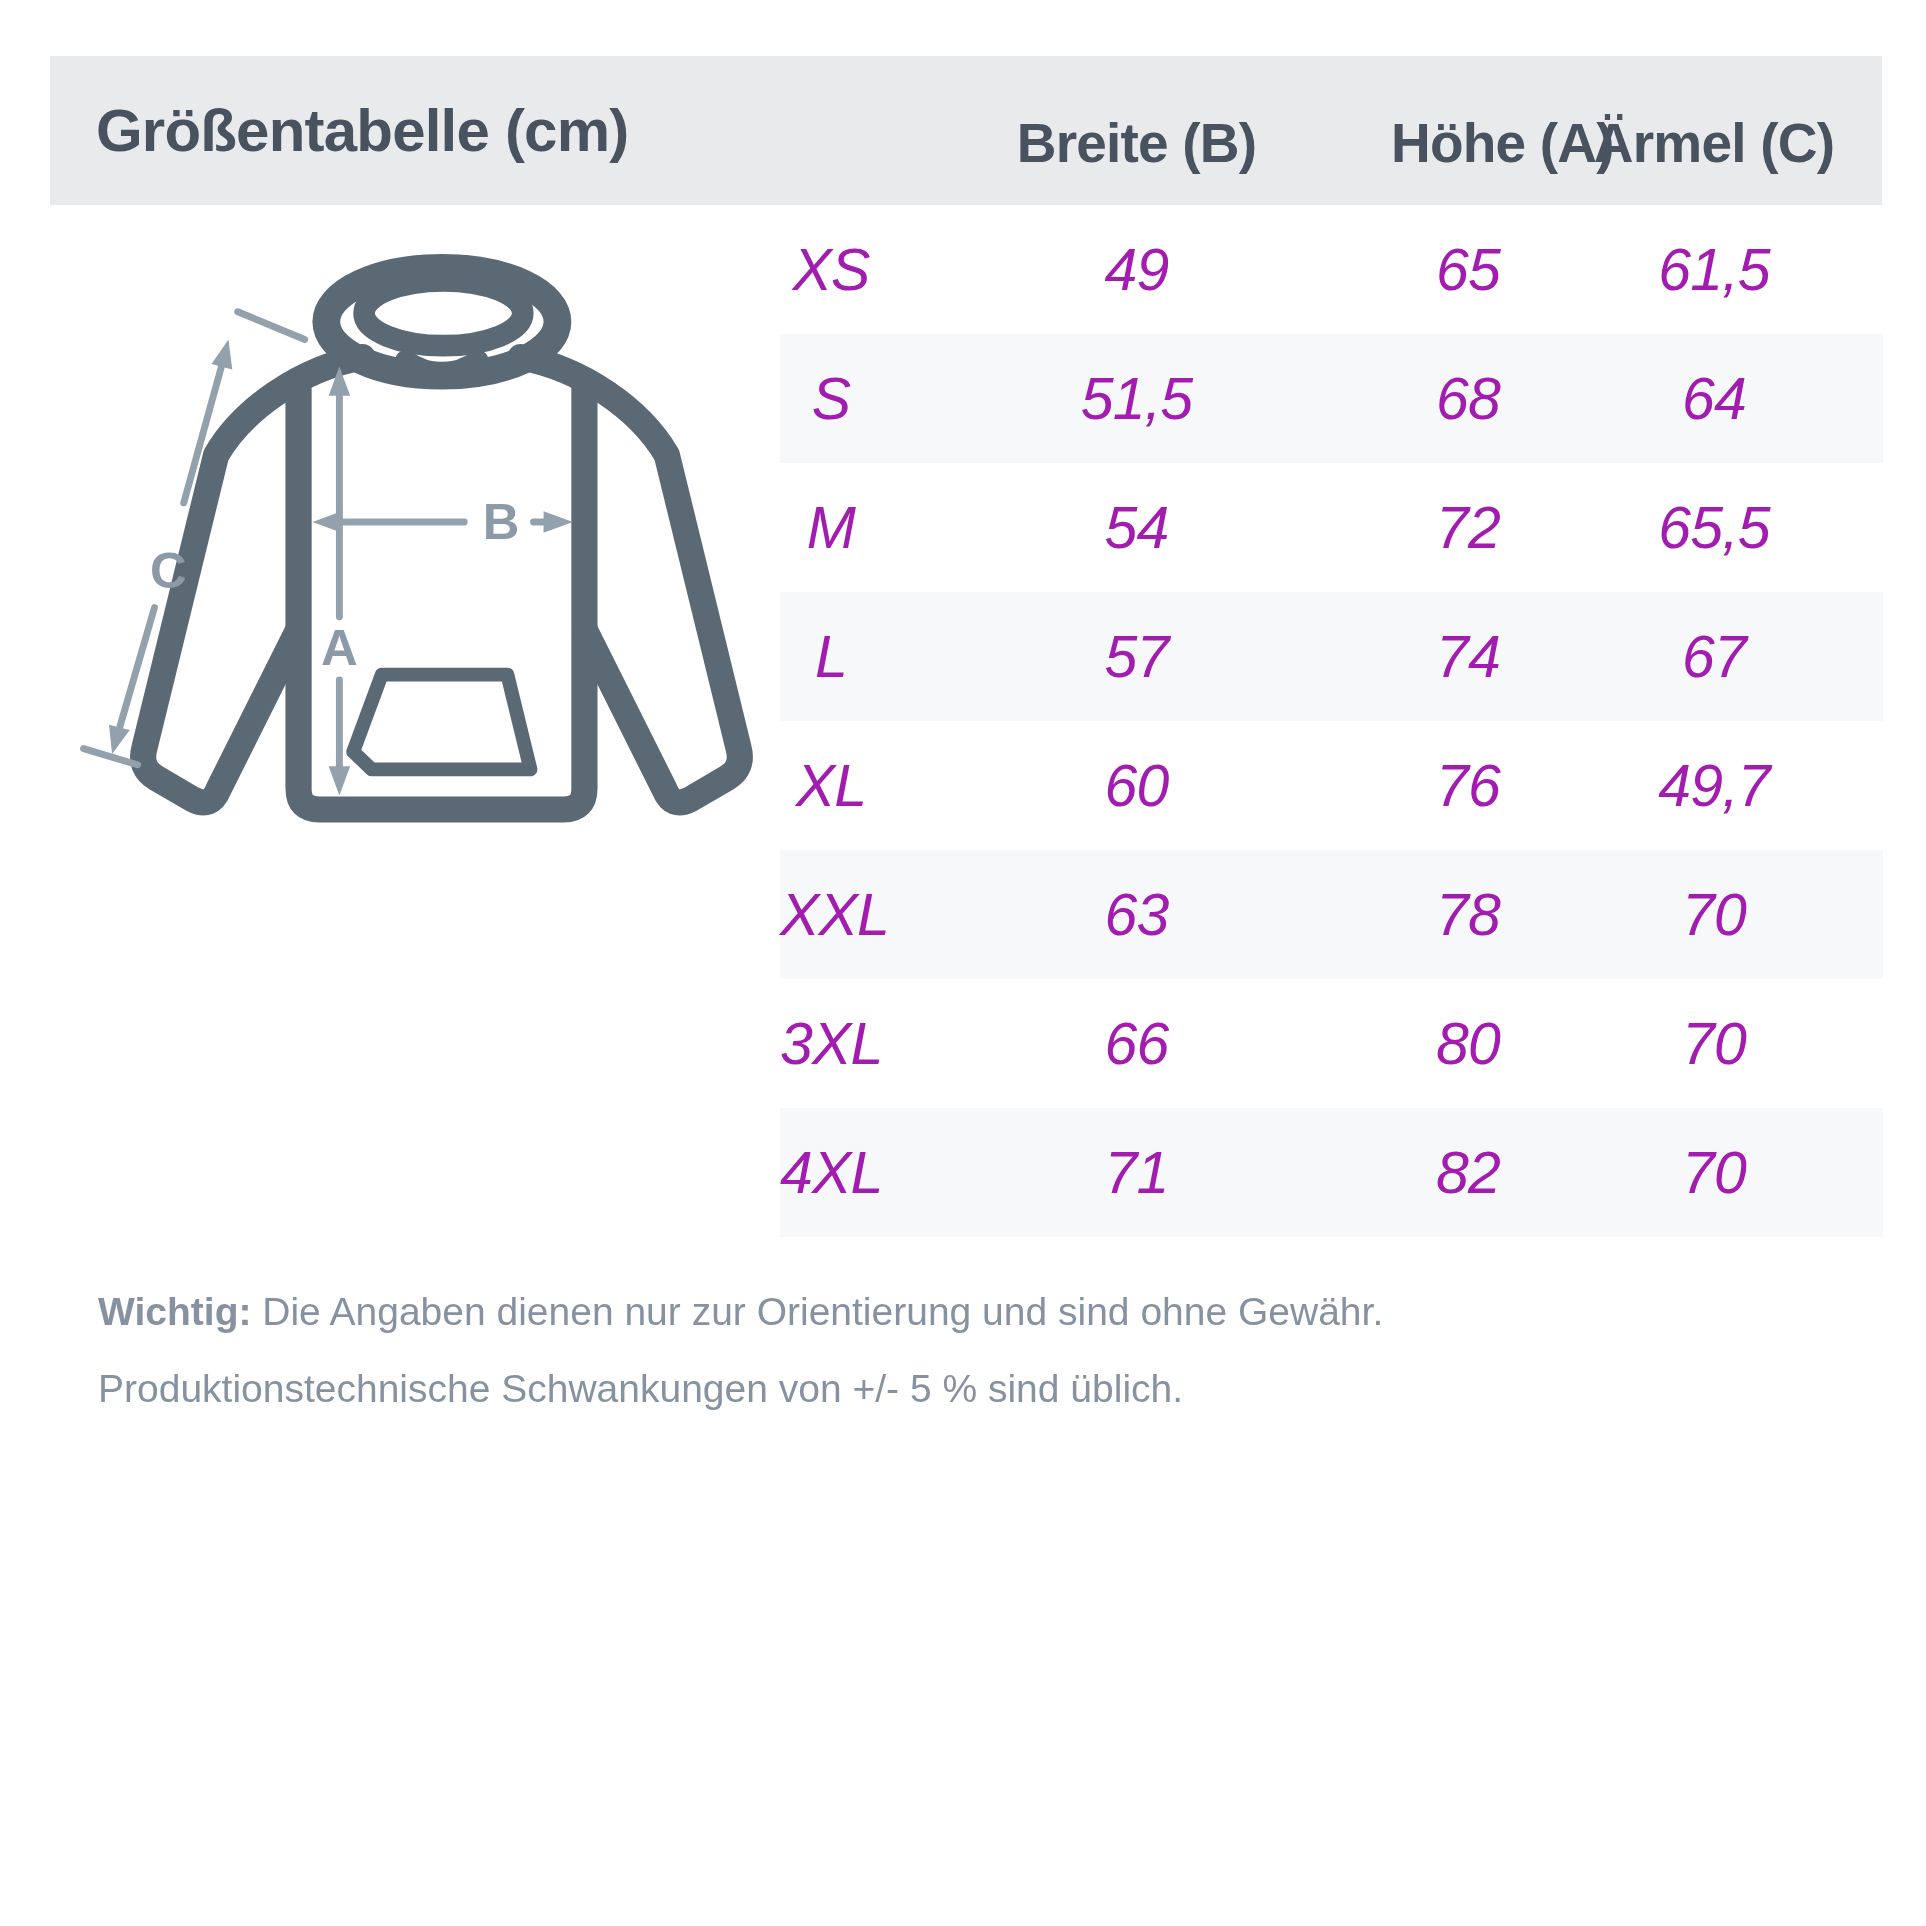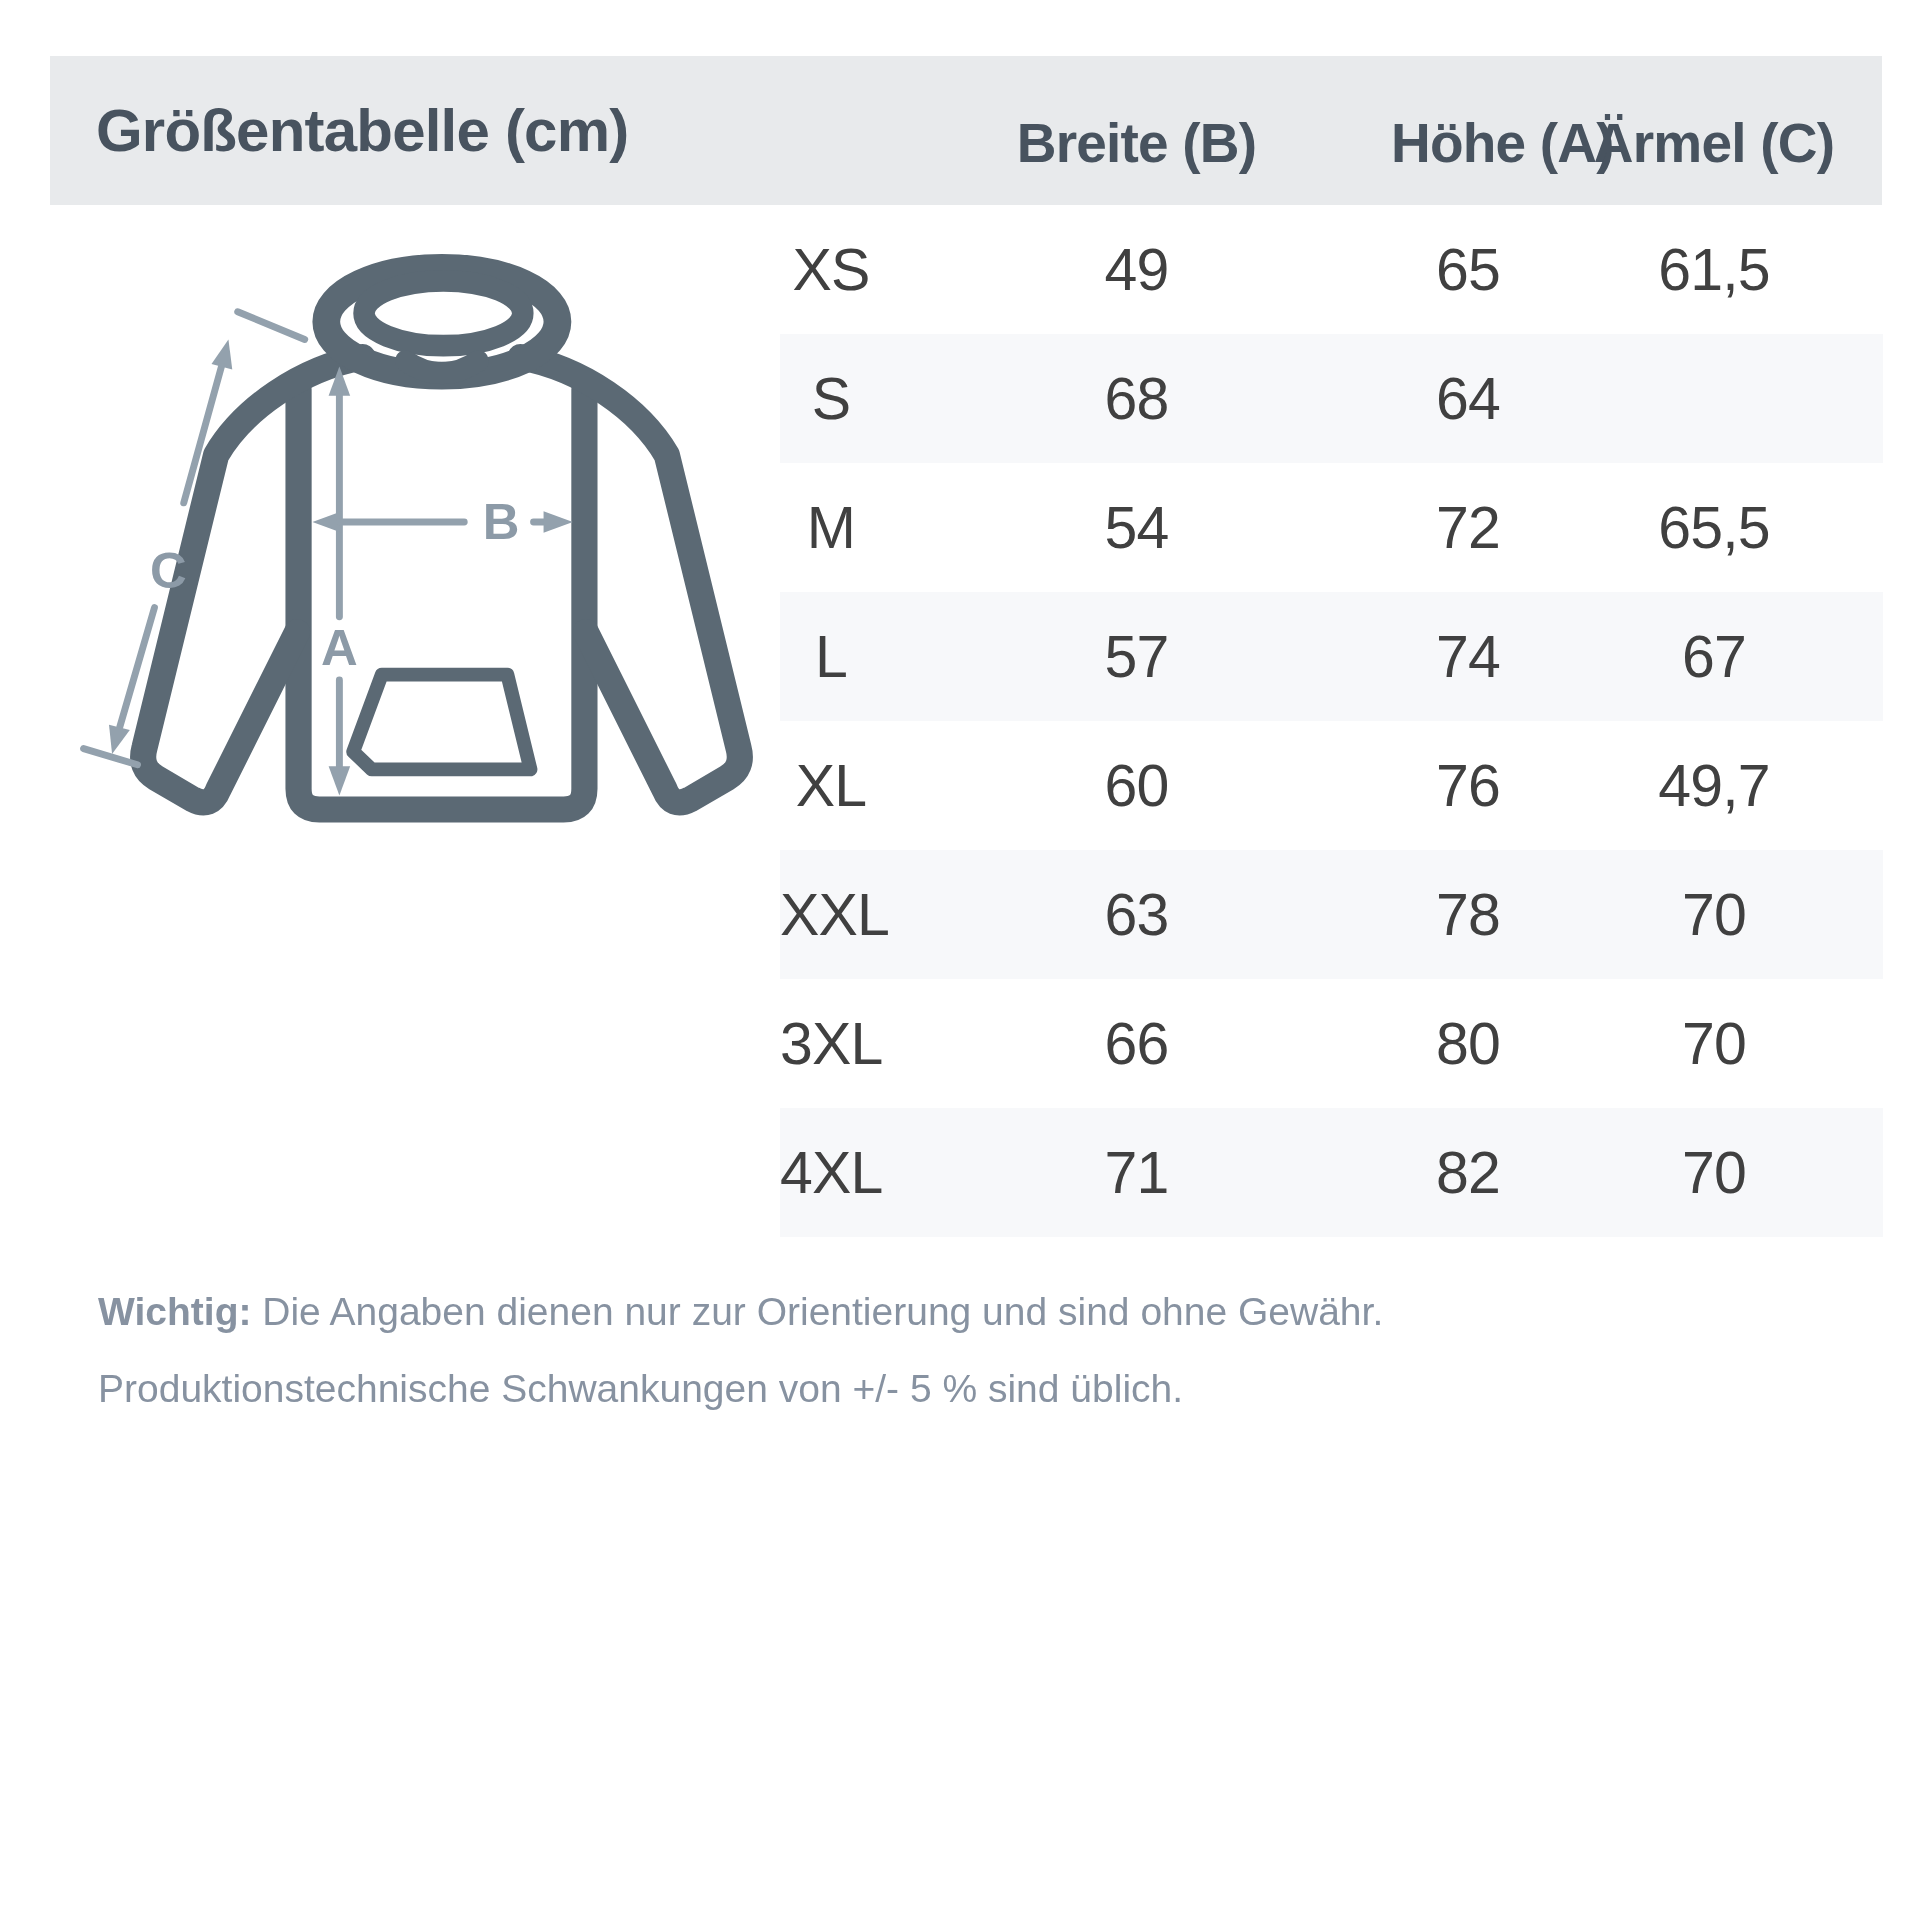--- a/index.html
+++ b/index.html
@@ -21,21 +21,21 @@
     display:grid;grid-template-columns:102px 509px 154px 338px;align-items:center;
   }
   .hc{ text-align:center;font-size:55px;font-weight:bold;color:#48535f;letter-spacing:-0.8px;white-space:nowrap;}
   
   .size-table{position:absolute;left:780px;top:205px;width:1103px;}
   .trow{
     height:129px;display:grid;grid-template-columns:102px 509px 154px 338px;
     align-items:center;background:#ffffff;
   }
   .trow:nth-child(even){background:#f7f8fa;}
-  .cell{text-align:center;font-size:59px;color:#404040;letter-spacing:-0.8px;}
+  .cell{text-align:center;font-size:59px;color:#a21caf;letter-spacing:-0.8px;font-style:italic;}
   
   .hoodie{position:absolute;left:62px;top:216px;width:732px;height:663px;}
   .outline{fill:none;stroke:#5b6974;stroke-linejoin:round;stroke-linecap:round;}
   .arrow-line{fill:none;stroke:#93a1ad;stroke-width:9;stroke-linecap:round;}
   .arrow-head{fill:#93a1ad;stroke:none;}
   .mlabel{fill:#8c9aa7;font-family:"Liberation Sans","DejaVu Sans",sans-serif;
     font-size:66px;font-weight:600;text-anchor:middle;}
   
   .note{
     position:absolute;left:98px;top:1273px;width:1765px;margin:0;
@@ -61,20 +61,21 @@
 
   <div class="size-table">
     <div class="trow">
       <div class="cell">XS</div>
       <div class="cell">49</div>
       <div class="cell">65</div>
       <div class="cell">61,5</div>
     </div>
     <div class="trow">
       <div class="cell">S</div>
+      <div class="cell">51,5</div>
       <div class="cell">68</div>
       <div class="cell">64</div>
     </div>
     <div class="trow">
       <div class="cell">M</div>
       <div class="cell">54</div>
       <div class="cell">72</div>
       <div class="cell">65,5</div>
     </div>
     <div class="trow">

